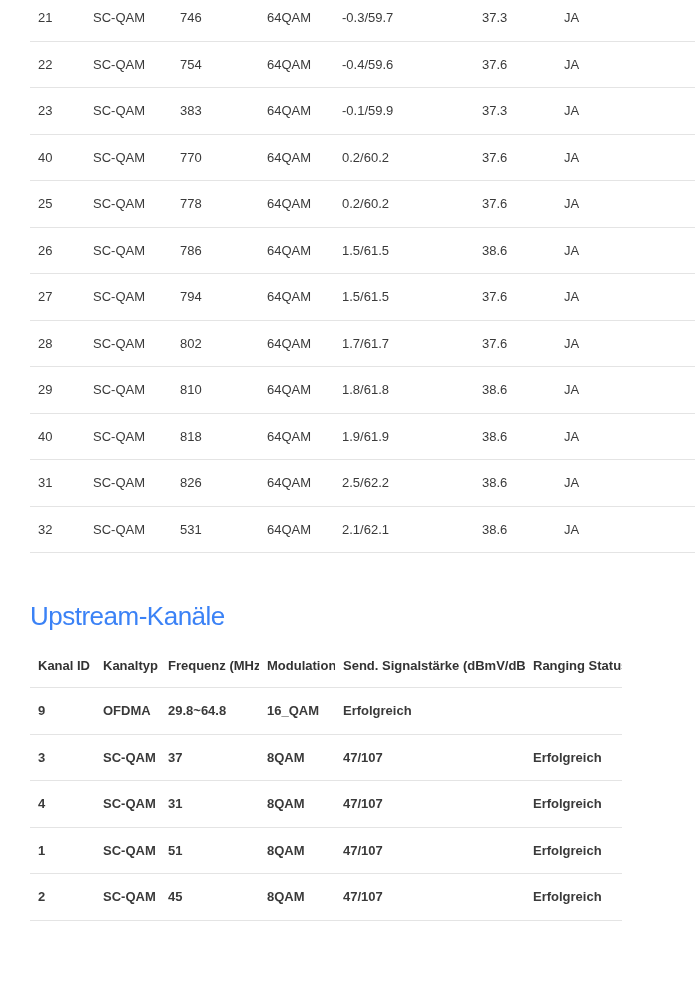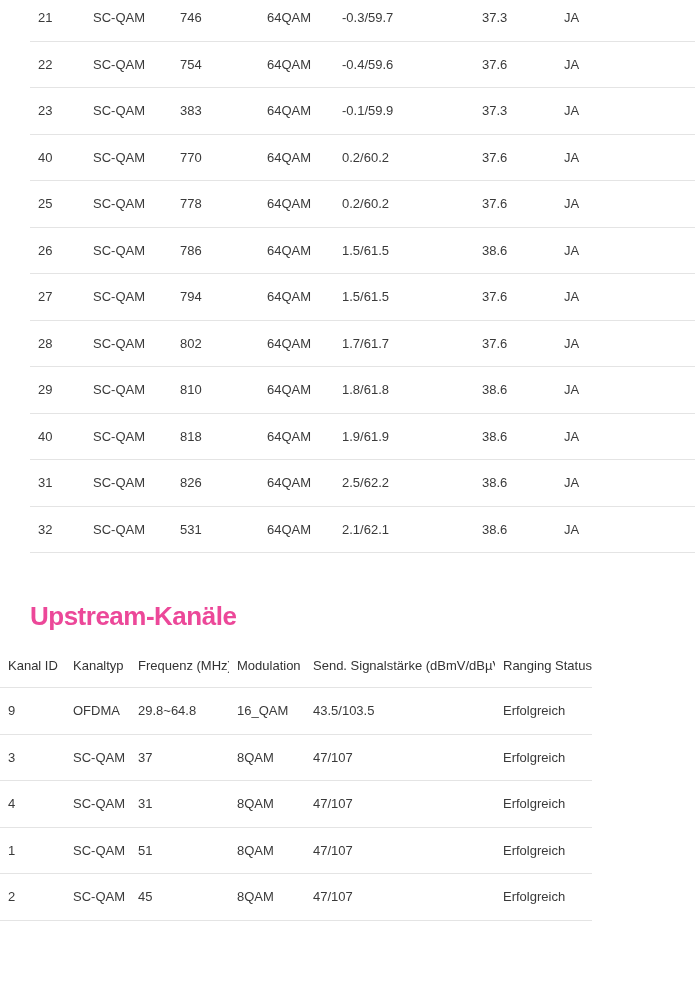--- a/index.html
+++ b/index.html
@@ -35,29 +35,31 @@
     padding-left: 8px;
     white-space: nowrap;
     overflow: hidden;
   }
 
   
   .section-title {
     margin: 46px 8px 0 30px;
     font-size: 26px;
     line-height: 34px;
-    font-weight: 700;
+    font-weight: 400;
     letter-spacing: -0.5px;
-    color: #ec4899;
+    color: #3b82f6;
   }
 
   
   .us-table {
+    margin-left: 30px;
     margin-top: 10px;
     width: 592px;
+    font-weight: bold;
   }
   .us-table .row {
     display: grid;
     grid-template-columns: 65px 65px 99px 76px 190px 1fr;
     height: 45.5px;
     align-items: center;
     border-bottom: 1px solid #e4e4e4;
   }
   .us-table .row.header {
     height: 44px;
@@ -189,21 +191,20 @@
         <div class="cell">Frequenz (MHz)</div>
         <div class="cell">Modulation</div>
         <div class="cell">Send. Signalstärke (dBmV/dBµV)</div>
         <div class="cell">Ranging Status</div>
       </div>
       <div class="row">
         <div class="cell">9</div>
         <div class="cell">OFDMA</div>
         <div class="cell">29.8~64.8</div>
         <div class="cell">16_QAM</div>
-        <div class="cell">43.5/103.5</div>
         <div class="cell">Erfolgreich</div>
       </div>
       <div class="row">
         <div class="cell">3</div>
         <div class="cell">SC-QAM</div>
         <div class="cell">37</div>
         <div class="cell">8QAM</div>
         <div class="cell">47/107</div>
         <div class="cell">Erfolgreich</div>
       </div>

